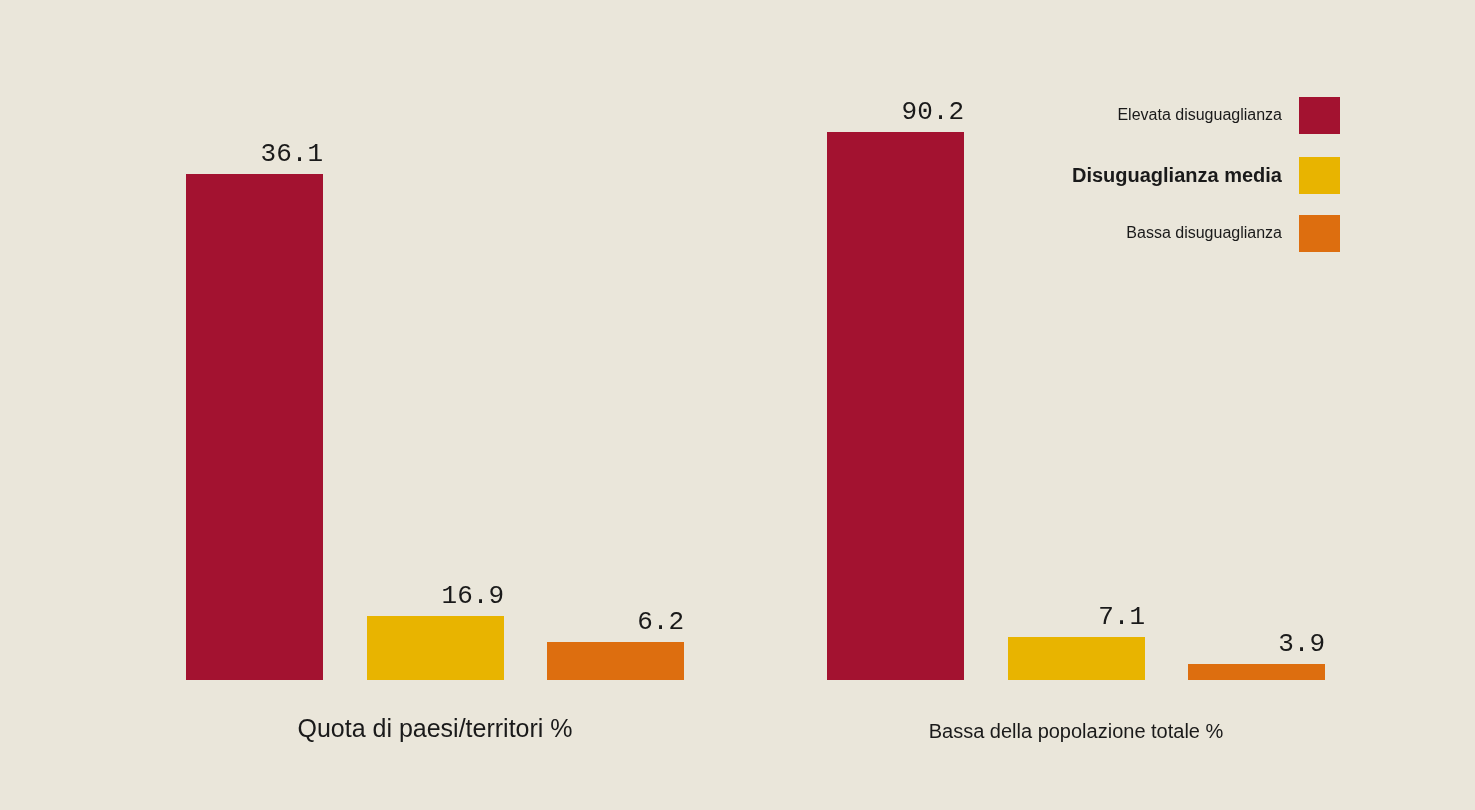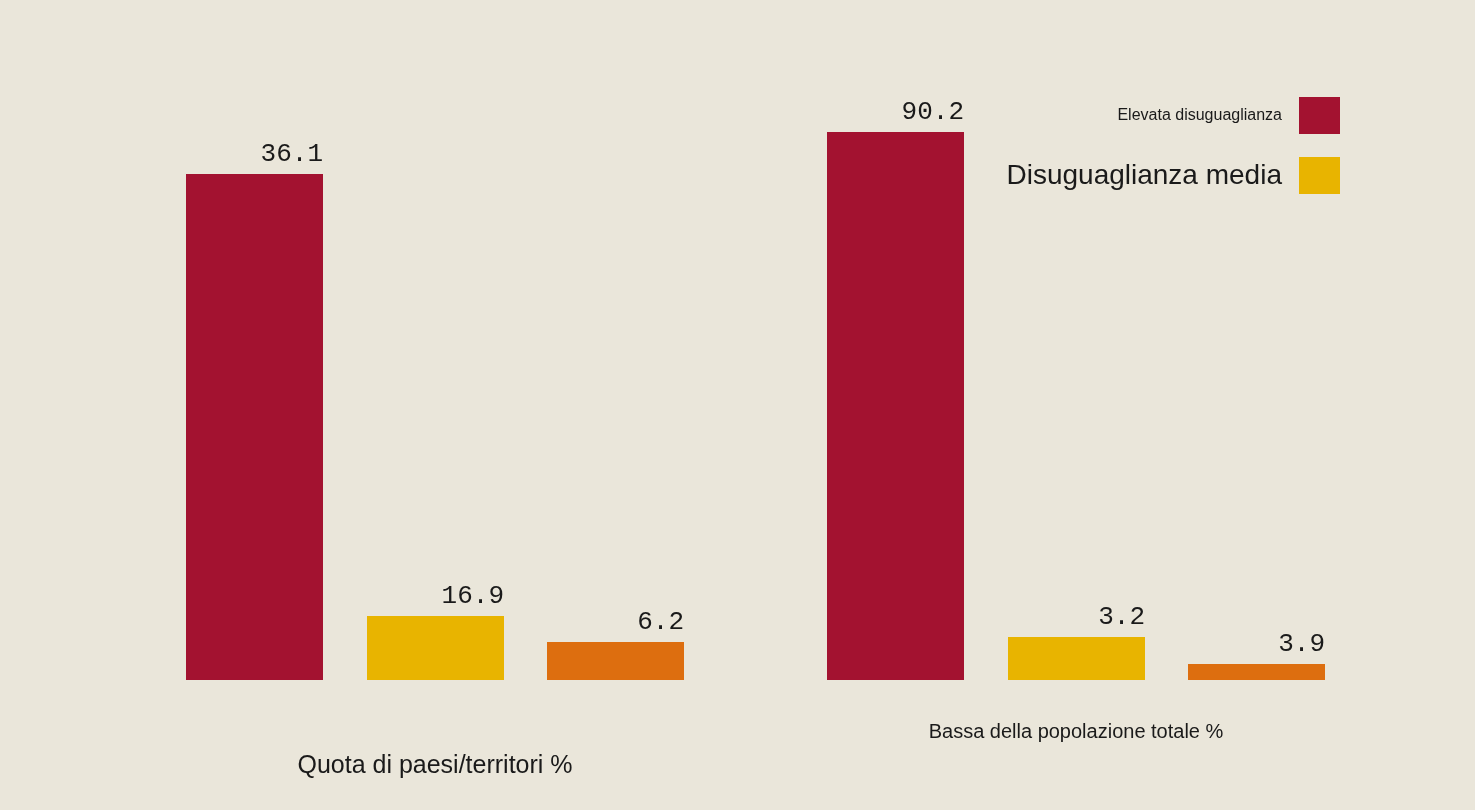--- a/index.html
+++ b/index.html
@@ -74,21 +74,21 @@
     height: 40px;
     display: flex;
     align-items: center;
     justify-content: flex-end;
     color: #1a1a1a;
     white-space: nowrap;
     text-align: right;
     font-family: "Liberation Sans", sans-serif;
   }
   .legend-label.sz-sm { font-size: 16px; }
-  .legend-label.sz-lg { font-size: 28px; }
+  .legend-label.sz-lg { font-size: 20px; font-weight: bold; }
   .legend-swatch {
     position: absolute;
     right: 0;
     top: 2px;
     width: 41px;
     height: 37px;
   }
 </style>
 </head>
 <body>
@@ -99,43 +99,47 @@
 
     <div class="bar" style="left:186px; width:137px; top:174px; height:506px; background:#a31230;"></div>
     <div class="bar-value" style="left:186px; width:137px; top:139px;">36.1</div>
 
     <div class="bar" style="left:367px; width:137px; top:616px; height:64px; background:#e8b400;"></div>
     <div class="bar-value" style="left:367px; width:137px; top:581px;">16.9</div>
 
     <div class="bar" style="left:547px; width:137px; top:642px; height:38px; background:#dd6e0f;"></div>
     <div class="bar-value" style="left:547px; width:137px; top:607px;">6.2</div>
 
-    <div class="group-label g0" style="left:186px; width:498px; top:714px;margin-top:36px;">Quota di paesi/territori %</div>
+    <div class="group-label g0" style="left:186px; width:498px; top:714px;">Quota di paesi/territori %</div>
 
     <div class="bar" style="left:827px; width:137px; top:132px; height:548px; background:#a31230;"></div>
     <div class="bar-value" style="left:827px; width:137px; top:97px;">90.2</div>
 
     <div class="bar" style="left:1008px; width:137px; top:637px; height:43px; background:#e8b400;"></div>
-    <div class="bar-value" style="left:1008px; width:137px; top:602px;">3.2</div>
+    <div class="bar-value" style="left:1008px; width:137px; top:602px;">7.1</div>
 
     <div class="bar" style="left:1188px; width:137px; top:664px; height:16px; background:#dd6e0f;"></div>
     <div class="bar-value" style="left:1188px; width:137px; top:629px;">3.9</div>
 
     <div class="group-label g1" style="left:827px; width:498px; top:719px;">Bassa della popolazione totale %</div>
 
   </div>
 
   <div class="legend">
 
     <div class="legend-row" style="top:10px;">
       <span class="legend-label sz-sm">Elevata disuguaglianza</span>
       <span class="legend-swatch" style="background:#a31230;"></span>
     </div>
 
     <div class="legend-row" style="top:70px;">
       <span class="legend-label sz-lg">Disuguaglianza media</span>
       <span class="legend-swatch" style="background:#e8b400;"></span>
     </div>
 
+    <div class="legend-row" style="top:128px;">
+      <span class="legend-label sz-sm">Bassa disuguaglianza</span>
+      <span class="legend-swatch" style="background:#dd6e0f;"></span>
+    </div>
 
   </div>
 
 </div>
 
 </body></html>

